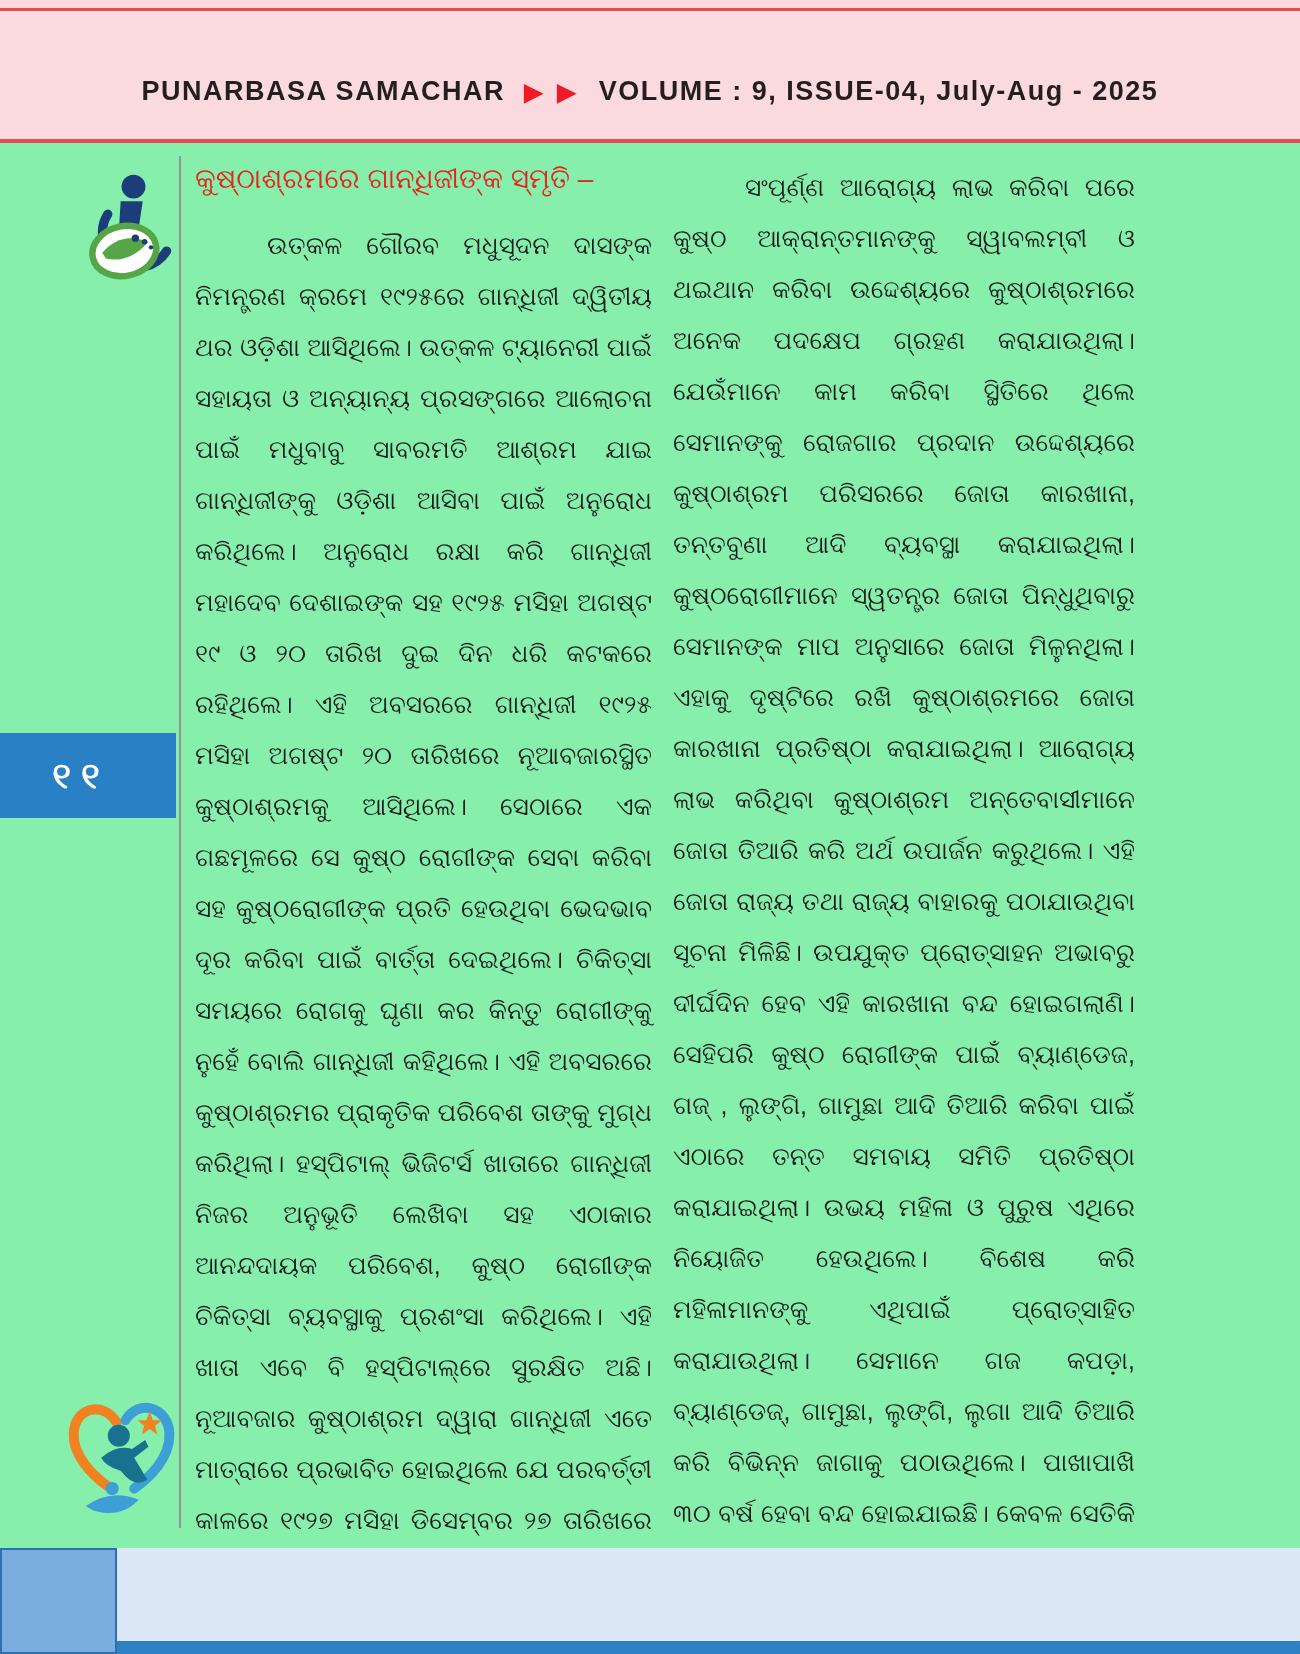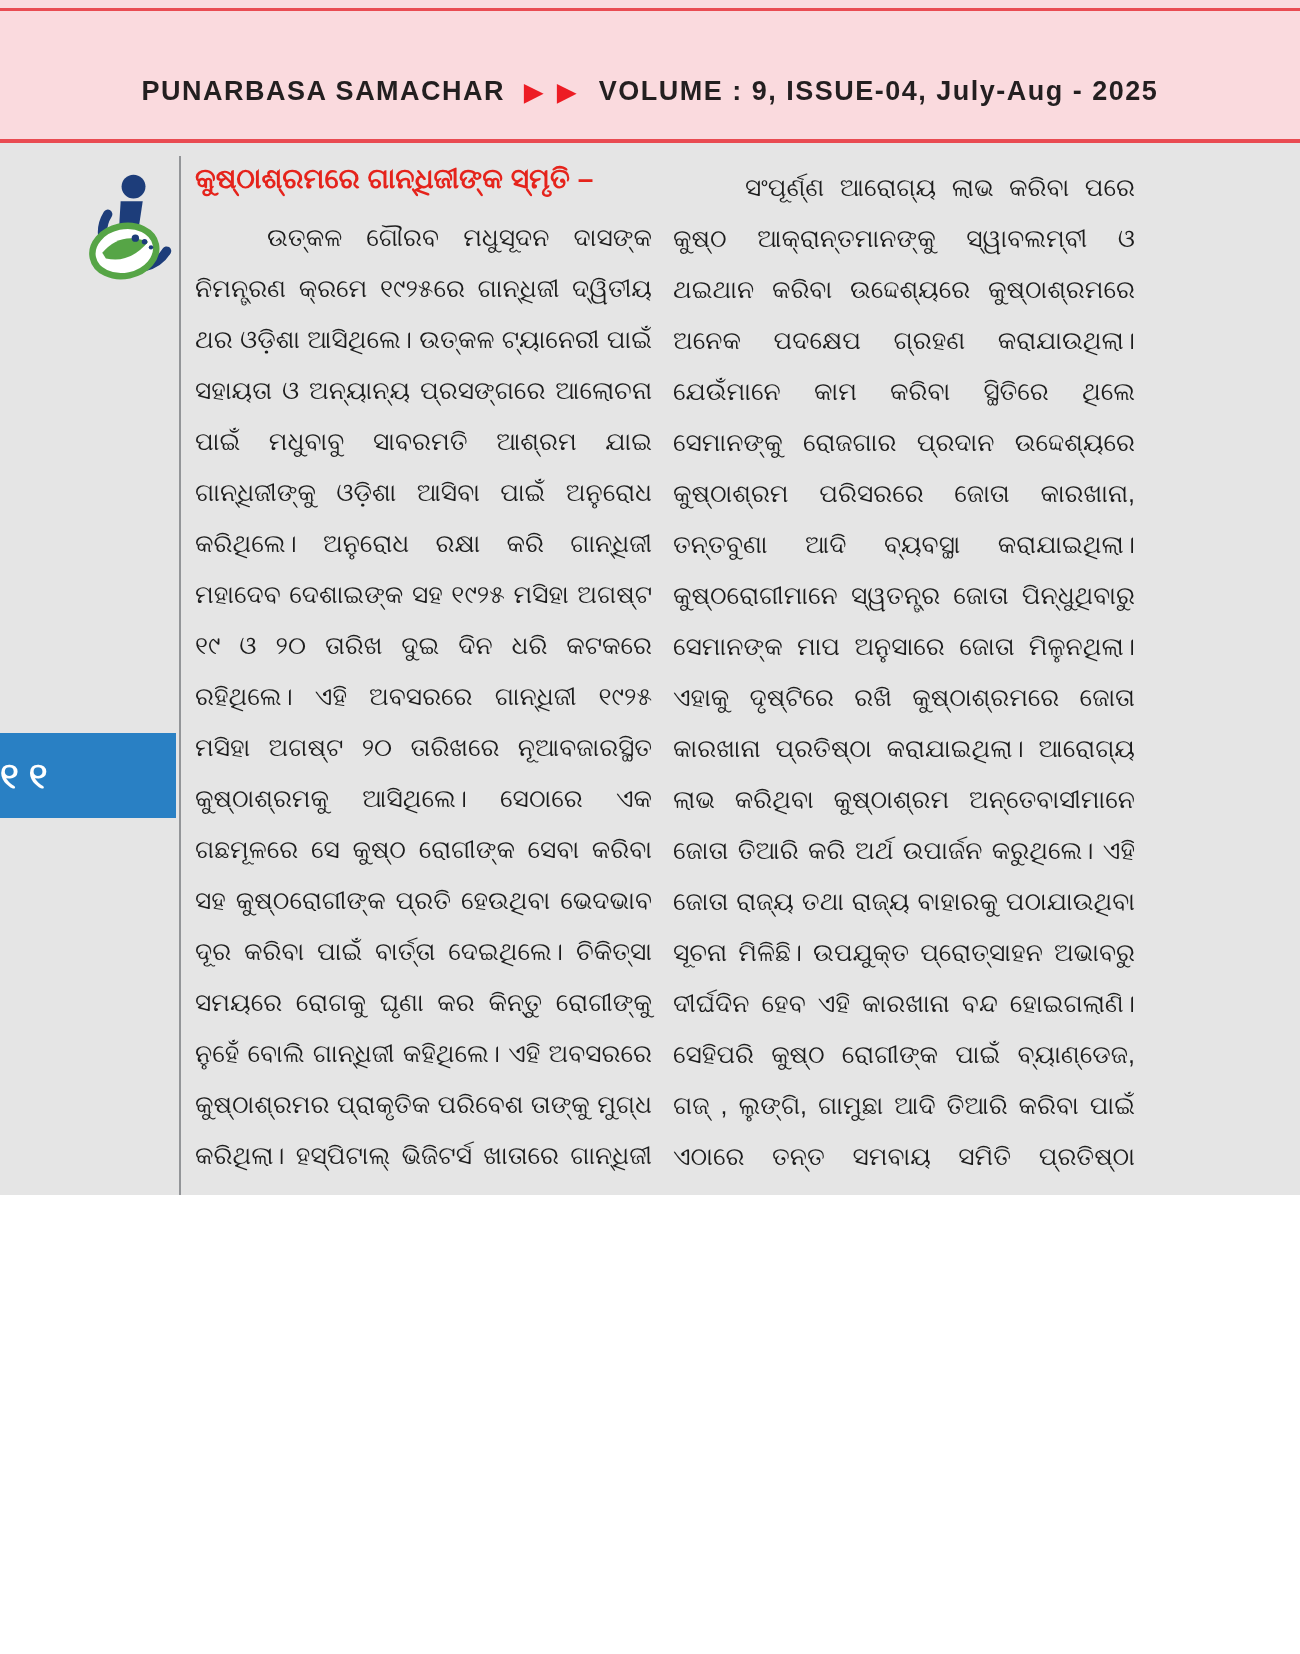--- a/index.html
+++ b/index.html
@@ -1,36 +1,36 @@
 <!DOCTYPE html>
 <html><head>
 <meta charset="utf-8">
 <style>
   html,body{margin:0;padding:0;background:#ffffff;}
-  .page{position:relative;width:1300px;height:1195px;background:#e5e5e5;overflow:hidden;
+  .page{position:relative;width:1300px;height:1654px;background:#86efac;overflow:hidden;
         font-family:"Liberation Sans",sans-serif;}
   
   .masthead{position:absolute;left:0;top:0;width:1300px;height:143px;background:#fadade;}
   .masthead .rule-top{position:absolute;left:0;top:8px;width:100%;height:3px;background:#e94b52;}
   .masthead .rule-bottom{position:absolute;left:0;bottom:0;width:100%;height:4px;background:#e94b52;}
   .masthead-line{position:absolute;left:0;top:76px;width:100%;text-align:center;
         color:#231f20;font-weight:bold;font-size:27px;letter-spacing:1.5px;white-space:nowrap;}
   .masthead-line .arrows{color:#ed1c24;font-size:24px;letter-spacing:4px;padding:0 10px;}
   
   .col-divider{position:absolute;left:179px;top:156px;width:2px;height:1372px;background:#939598;}
   .logo-top{position:absolute;left:82px;top:170px;width:92px;height:128px;}
   .page-badge{position:absolute;left:0;top:733px;width:176px;height:85px;background:#2980c4;
-        display:flex;align-items:center;justify-content:flex-start;padding-right:14px;box-sizing:border-box;}
+        display:flex;align-items:center;justify-content:center;padding-right:14px;box-sizing:border-box;}
   .page-badge .num{color:#ffffff;font-weight:bold;font-size:36px;letter-spacing:10px;}
   .logo-bottom{position:absolute;left:66px;top:1396px;width:110px;height:130px;}
   
   .article{position:absolute;top:162px;}
   .article.left{left:195px;width:457px;}
   .article.right{left:673px;width:462px;}
-  .article h2{margin:0 0 16px 0;color:#e5231b;font-size:28px;font-weight:bold;line-height:1.2;}
+  .article h2{margin:0 0 24px 0;color:#e5231b;font-size:28px;font-weight:normal;line-height:1.2;}
   .article p{margin:0;color:#1c1c1c;font-size:25px;line-height:51px;text-align:justify;
         text-indent:72px;}
   
   .footer-band{position:absolute;left:0;top:1548px;width:1300px;height:106px;background:#dbe7f4;}
   .footer-box{position:absolute;left:0;top:1548px;width:117px;height:106px;background:#7badde;
         border:2px solid #2b70b0;box-sizing:border-box;}
   .footer-bar{position:absolute;left:117px;top:1641px;width:1183px;height:13px;background:#2d80c3;}
 </style>
 </head>
 <body>

